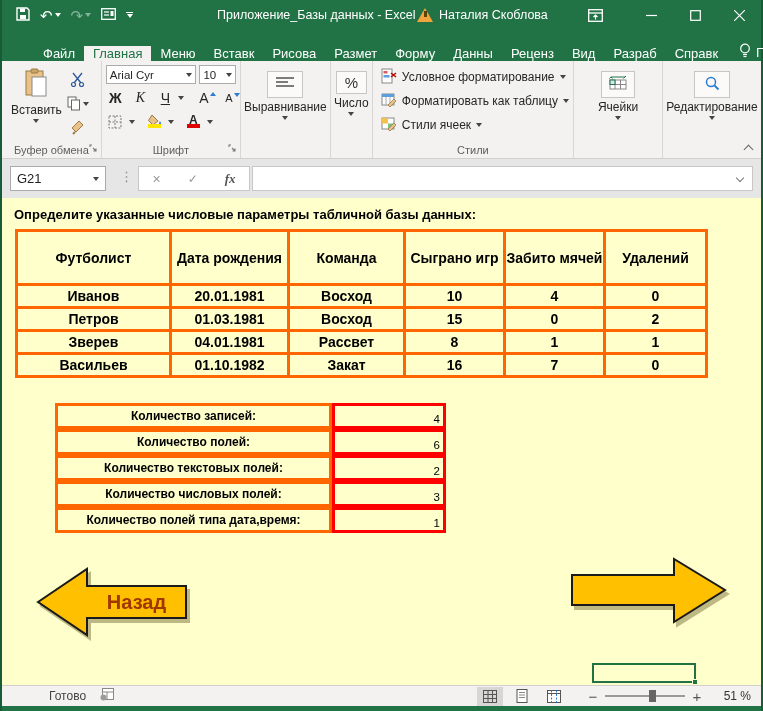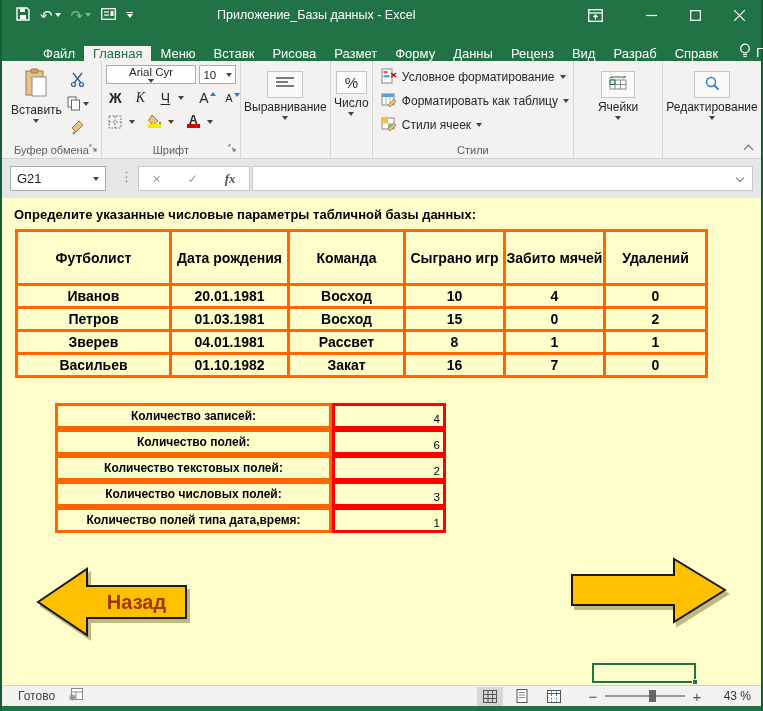--- a/index.html
+++ b/index.html
@@ -80,21 +80,21 @@
 
   .nav-arrow { position:absolute; }
   .nav-arrow svg { display:block; filter:drop-shadow(3px 4px 0 rgba(110,100,40,.45)); }
   .nav-text { position:absolute; font-weight:bold; font-size:20px; color:#A13600; text-align:center; }
 
   .sel-cell { position:absolute; left:590px; top:465px; width:104px; height:20px; border:2px solid #217346; }
   .sel-cell .handle { position:absolute; right:-4px; bottom:-4px; width:6px; height:6px; background:#217346; border:1px solid #FFFFCC; }
 
   
   .statusbar { position:absolute; left:0; top:685px; right:0; height:21px; background:#F3F2F1; border-top:1px solid #D2D0CE;
-               display:flex; align-items:center; font-size:12px; color:#444; }
+               display:flex; align-items:center; font-size:12px; color:#444;padding-left:31px; }
   .greenstrip { position:absolute; left:0; top:706px; right:0; height:5px; background:#217346; }
   .sb-left { display:flex; align-items:center; gap:14px; padding-left:16px; }
   .sb-right { position:absolute; right:10px; display:flex; align-items:center; gap:6px; }
   .viewbtn { width:26px; height:19px; display:flex; align-items:center; justify-content:center; }
   .viewbtn.active { background:#D8D6D4; }
   .zoomtrack { position:relative; width:80px; height:14px; display:flex; align-items:center; }
   .zoomtrack .line { width:100%; height:2px; background:#9a9a9a; }
   .zoomtrack .thumb { position:absolute; left:44px; top:1px; width:7px; height:12px; background:#666; }
   .zoom-pm { font-size:15px; color:#555; width:12px; text-align:center; line-height:1; }
   .zoom-pct { width:42px; text-align:right; font-size:12px; color:#333; }
@@ -128,20 +128,24 @@
             <line x1="3" y1="7" x2="8" y2="7" stroke="#fff" stroke-width="1.2"></line>
             <rect x="9.5" y="3" width="3" height="5" fill="#fff"></rect>
           </svg>
       </span>
       <span style="display:inline-flex;flex-direction:column;align-items:center;gap:1px;">
         <span style="display:block;width:7px;height:1.5px;background:#fff;"></span>
         <span class="dd"></span>
       </span>
     </div>
     <div class="title-text">Приложение_Базы данных  -  Excel</div>
+    <div class="account">
+      <span class="warn-tri"></span>
+      <span>Наталия Скоблова</span>
+    </div>
     <div class="ribbon-disp">
       <svg width="15" height="13" viewBox="0 0 15 13">
           <rect x="0.7" y="0.7" width="13.6" height="11.6" fill="none" stroke="#fff" stroke-width="1.3"></rect>
           <line x1="0.7" y1="4" x2="14.3" y2="4" stroke="#fff" stroke-width="1.3"></line>
           <path d="M7.5 10.5 V6 M5.5 8 l2-2 2 2" fill="none" stroke="#fff" stroke-width="1.2"></path>
         </svg>
     </div>
     <div class="winbtns">
       <div class="winbtn">
           <svg width="11" height="11" viewBox="0 0 11 11">
@@ -229,21 +233,21 @@
       <div class="glabel">Буфер обмена</div>
       <span class="launcher">
         <svg width="9" height="9" viewBox="0 0 9 9">
             <path d="M1 3 V1 H3 M4 4 L7 7 M7 4.5 V7 H4.5" fill="none" stroke="#777" stroke-width="1.1"></path>
           </svg>
       </span>
     </div>
 
     <div class="rgroup" style="width:139px;">
       <div style="display:flex;gap:3px;">
-        <div class="combo" style="width:92px;flex-direction:column;">
+        <div class="combo" style="width:92px;">
           <span>Arial Cyr</span>
             <span class="dd dark"></span>
         </div>
         <div class="combo" style="width:37px;">
           <span>10</span>
             <span class="dd dark"></span>
         </div>
       </div>
       <div class="rowline">
         <span class="fbtn" style="font-weight:bold;">Ж</span>
@@ -535,18 +539,18 @@
             <line x1="4.5" y1="0.5" x2="4.5" y2="12.5" stroke="#2B7CD3" stroke-dasharray="2 1.5"></line>
             <line x1="9.5" y1="0.5" x2="9.5" y2="12.5" stroke="#2B7CD3" stroke-dasharray="2 1.5"></line>
           </svg>
       </span>
       <span class="zoom-pm" style="margin-left:14px;">−</span>
       <span class="zoomtrack">
         <span class="line"></span>
         <span class="thumb"></span>
       </span>
       <span class="zoom-pm">+</span>
-      <span class="zoom-pct">43 %</span>
+      <span class="zoom-pct">51 %</span>
     </div>
   </div>
   <div class="greenstrip"></div>
 
 </div>
 
 </body></html>

